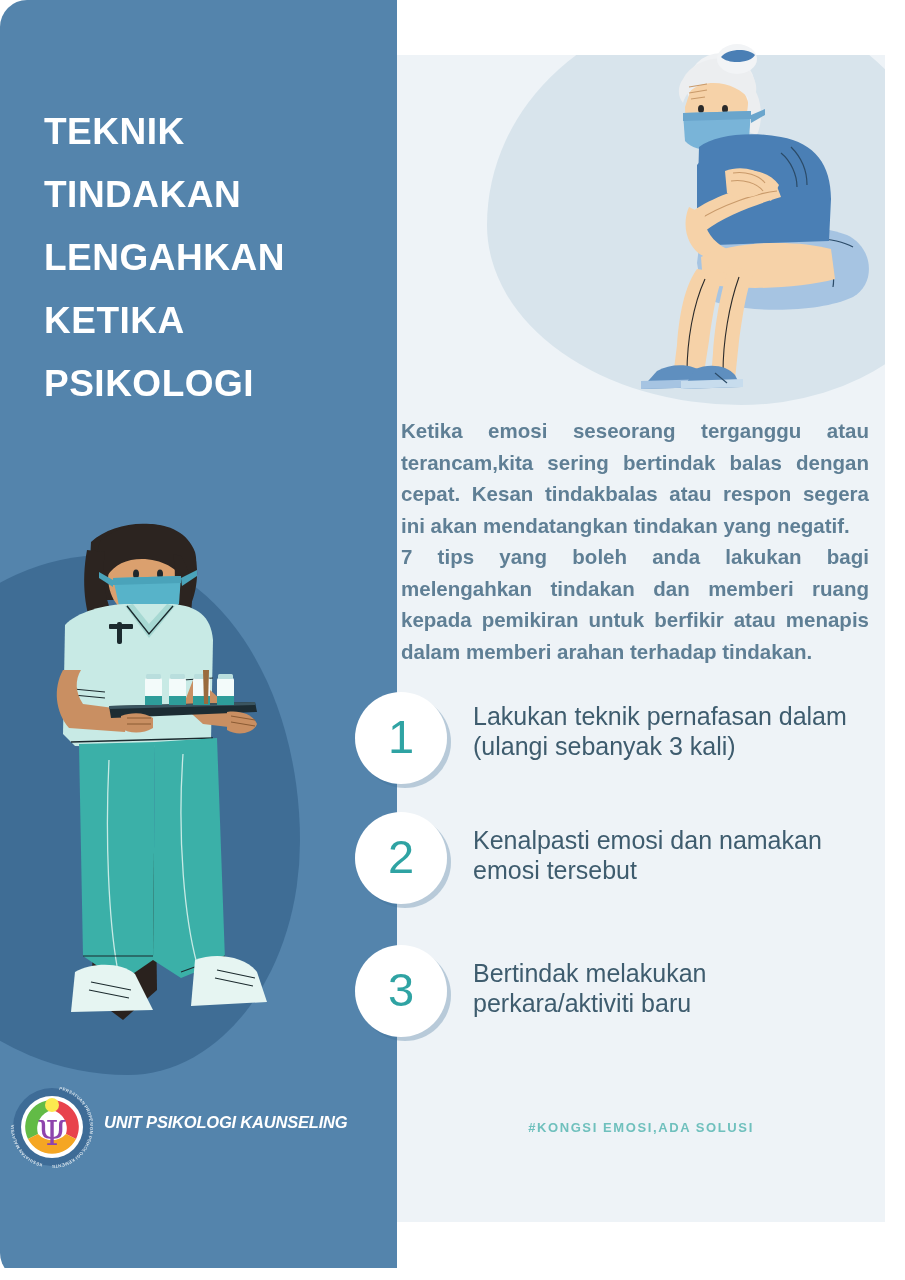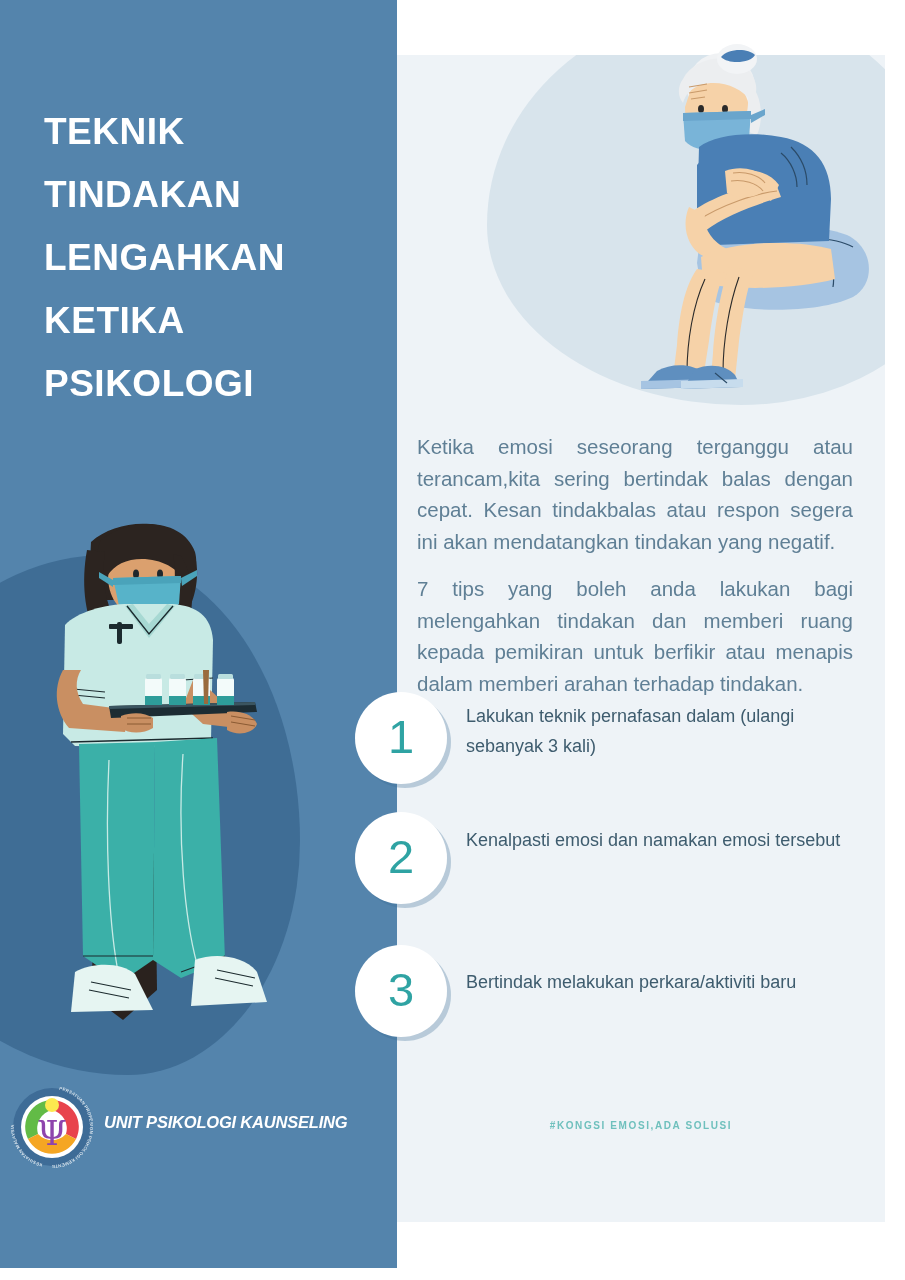--- a/index.html
+++ b/index.html
@@ -7,20 +7,21 @@
     width: 905px; height: 1280px;
     background: #ffffff;
     font-family: "Liberation Sans", sans-serif;
     overflow: hidden;
   }
   #poster {
     position: relative;
     width: 905px; height: 1280px;
     background: #ffffff;
     overflow: hidden;
+    border-radius: 27px;
   }
 
   
   .left-panel {
     position: absolute; left: 0; top: 0;
     width: 397px; height: 1268px;
     background: #5484ac;
     overflow: hidden;
   }
   .left-blob {
@@ -58,21 +59,21 @@
 
   
   .body-copy {
     position: absolute; left: 401px; top: 415px;
     width: 468px;
     color: #5f7f95;
     font-size: 20.5px;
     line-height: 31.5px;
     text-align: justify;
   }
-  .body-copy p { margin: 16px; }
+  .body-copy p { margin: 0; font-weight: bold; }
   .body-copy p.just { text-align: justify; text-align-last: left; }
 
   
   .tips { position: absolute; left: 0; top: 0; }
   .tip { position: absolute; }
   .tip .circle {
     position: absolute;
     width: 92px; height: 92px;
     border-radius: 50%;
     background: #ffffff;
@@ -81,32 +82,32 @@
   }
   .tip .num {
     color: #2fa3a3;
     font-size: 47px;
     font-weight: normal;
     line-height: 1;
     position: relative; top: -2px;
   }
   .tip .tip-text {
     position: absolute;
-    left: 111px;
+    left: 118px;
     width: 400px;
     color: #3e5c6e;
-    font-size: 18px;
+    font-size: 25px;
     line-height: 30px;
   }
   .tip-1 { left: 355px; top: 692px; }
   .tip-2 { left: 355px; top: 812px; }
   .tip-3 { left: 355px; top: 945px; }
   .tip-1 .tip-text { top: 9px; }
   .tip-2 .tip-text { top: 13px; }
-  .tip-3 .tip-text { top: 13px; margin-top: 9px; }
+  .tip-3 .tip-text { top: 13px; }
 
   
   .footer-logo {
     position: absolute; left: 10px; top: 1085px;
     width: 84px; height: 84px;
   }
   .footer-org {
     position: absolute; left: 104px; top: 1110px;
     width: 270px;
     color: #ffffff;
@@ -115,21 +116,21 @@
     line-height: 25px;
     letter-spacing: -0.2px;
     font-style: italic;
   }
   .footer-org span { display: block; }
   .hashtag {
     position: absolute; left: 397px; top: 1120px;
     width: 488px;
     text-align: center;
     color: #6fc0bd;
-    font-size: 10px;
+    font-size: 13px;
     font-weight: bold;
     letter-spacing: 1.6px;
   }
 
   
   .illus-elder { position: absolute; left: 585px; top: 35px; width: 310px; height: 370px; }
   .illus-nurse { position: absolute; left: 5px; top: 520px; width: 300px; height: 550px; }
 </style>
 </head>
 <body>

